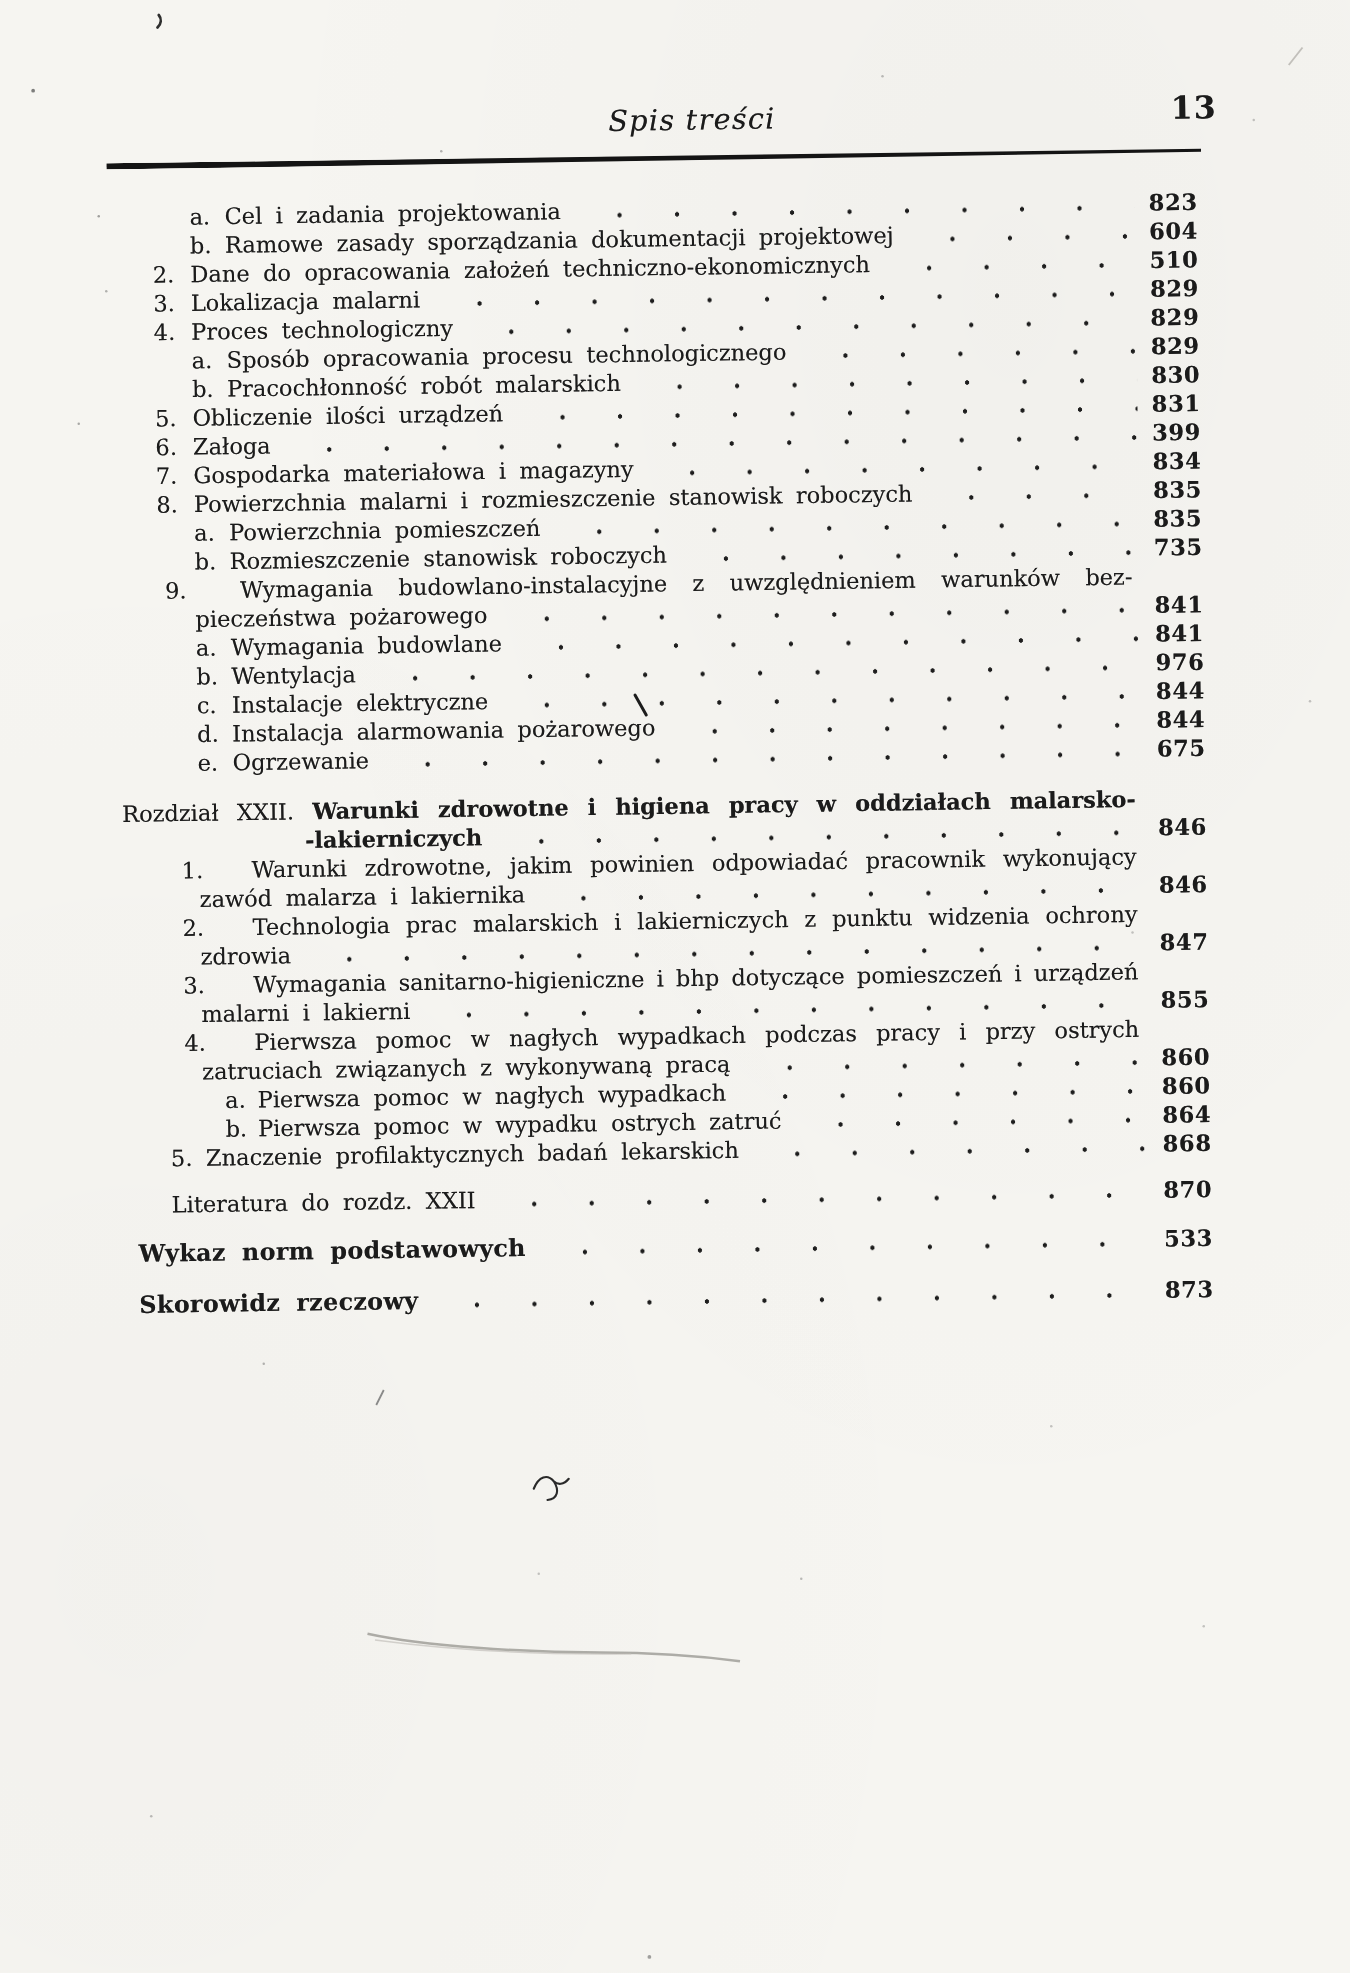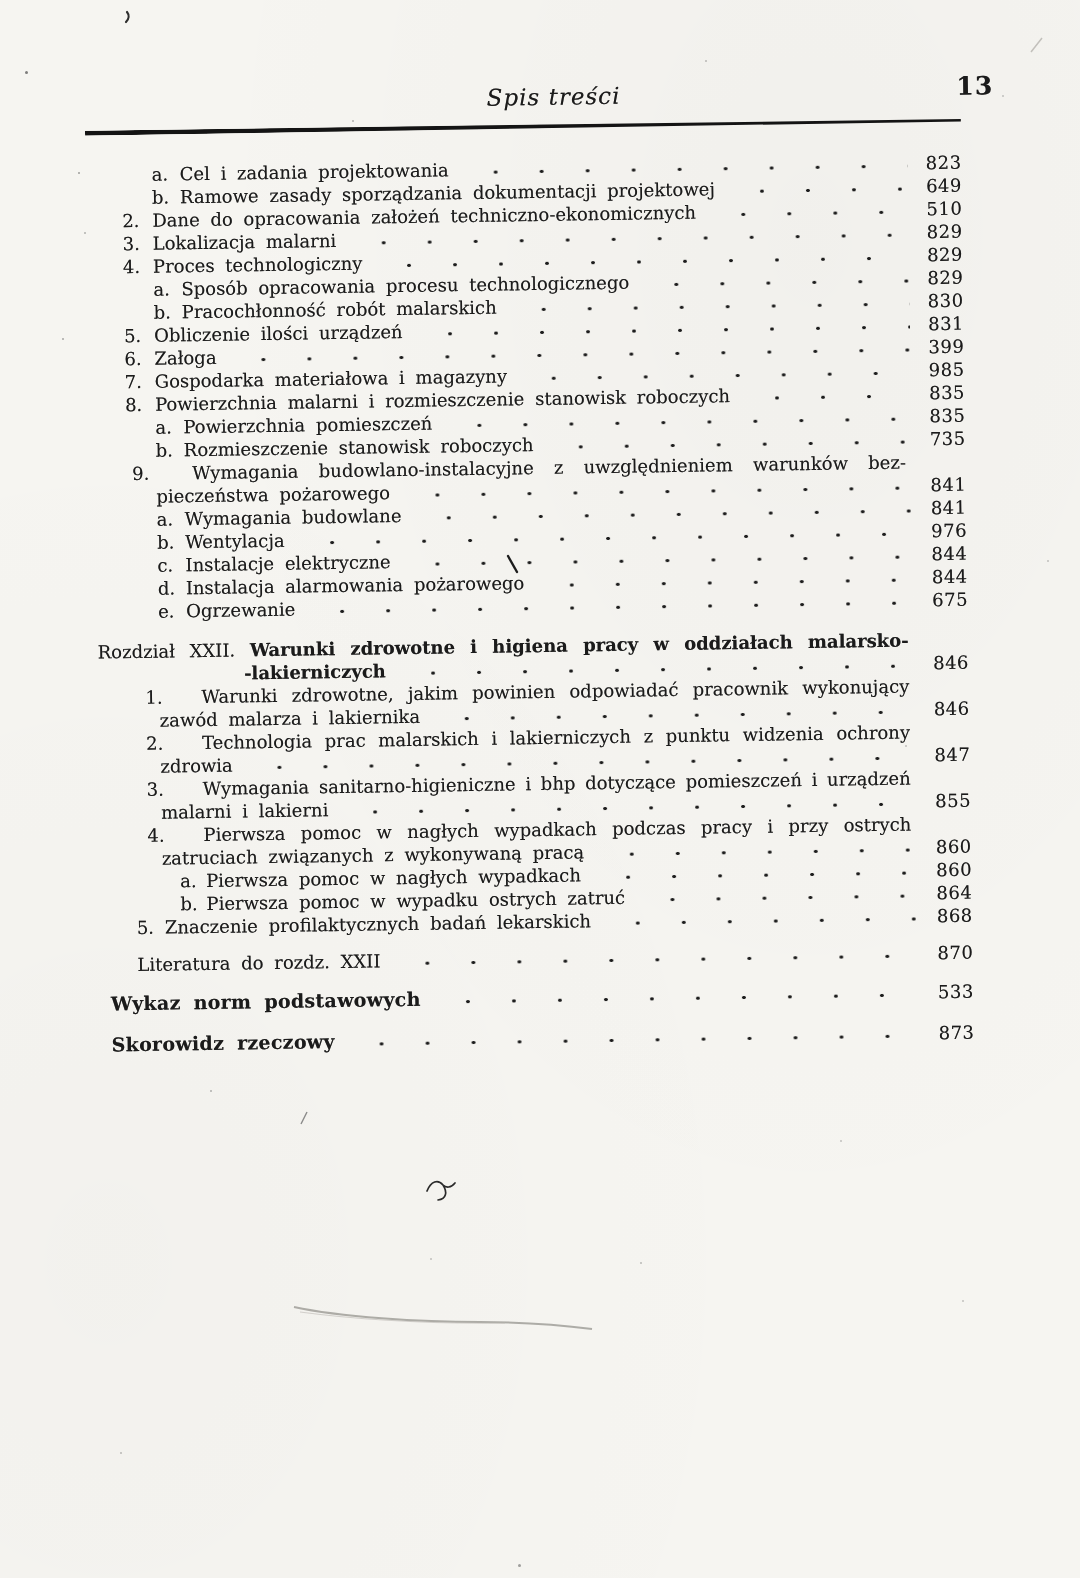--- a/index.html
+++ b/index.html
@@ -12,21 +12,21 @@
     font-family:"DejaVu Serif","Liberation Serif",serif;
     color:#1b1b1b;
   }
   .scan{position:absolute;inset:0;transform:rotate(-0.85deg);transform-origin:540px 600px;}
   .title{
     position:absolute;top:84px;left:0;width:1080px;box-sizing:border-box;padding-left:42px;
     text-align:center;font-style:italic;font-size:23px;letter-spacing:1px;
     text-shadow:0 0 .5px rgba(20,20,20,.55);
   }
   .pagenum{
-    position:absolute;top:78px;left:964px;width:46px;text-align:left;
+    position:absolute;top:78px;left:935px;width:46px;text-align:right;
     font-size:25px;font-weight:bold;letter-spacing:1px;
     text-shadow:0 0 .5px rgba(20,20,20,.6);
   }
   .rule{
     position:absolute;top:124px;left:92px;width:876px;height:5px;background:#141414;
     clip-path:polygon(0 0,100% 26%,100% 74%,0 100%);
   }
   .content{
     position:absolute;left:92px;top:157px;width:876px;
     font-size:18px;line-height:23px;
@@ -37,21 +37,21 @@
   .lvl-n1 .lbl{margin-left:36px;width:30px;}
   .lvl-a1 .lbl{margin-left:66px;width:28px;}
   .lvl-n2 .lbl{margin-left:40px;width:28px;}
   .lvl-a2 .lbl{margin-left:84px;width:26px;}
   .txt{flex:none;word-spacing:5px;}
   .leader{
     flex:1;min-width:12px;height:23px;align-self:center;margin:0 8px 0 8px;
     background-image:radial-gradient(circle,#1d1d1d 1.55px,rgba(0,0,0,0) 2.0px);
     background-size:46px 23px;background-position:16px 2.5px;background-repeat:repeat-x;
   }
-  .pg{flex:none;width:46px;text-align:right;font-weight:normal;letter-spacing:.5px;}
+  .pg{flex:none;width:46px;text-align:center;font-weight:bold;letter-spacing:.5px;}
   
   .l1{
     display:block;height:23px;line-height:23px;width:816px;box-sizing:border-box;
     text-align:justify;text-align-last:justify;white-space:normal;word-spacing:2px;
   }
   .l1 .lbl{display:inline-block;}
   .l1.lvl-n1{padding-left:66px;text-indent:-30px;}
   .l1.lvl-n1 .lbl{width:30px;}
   .l1.lvl-n2{padding-left:68px;text-indent:-28px;}
   .l1.lvl-n2 .lbl{width:28px;}
@@ -86,21 +86,21 @@
         <div class="row lvl-a1">
           <span class="lbl">a.</span>
           <span class="txt">Cel i zadania projektowania</span>
           <span class="leader"></span>
           <span class="pg">823</span>
         </div>
         <div class="row lvl-a1">
           <span class="lbl">b.</span>
           <span class="txt">Ramowe zasady sporządzania dokumentacji projektowej</span>
           <span class="leader"></span>
-          <span class="pg">649</span>
+          <span class="pg">604</span>
         </div>
         <div class="row lvl-n1">
           <span class="lbl">2.</span>
           <span class="txt">Dane do opracowania założeń techniczno-ekonomicznych</span>
           <span class="leader"></span>
           <span class="pg">510</span>
         </div>
         <div class="row lvl-n1">
           <span class="lbl">3.</span>
           <span class="txt">Lokalizacja malarni</span>
@@ -134,21 +134,21 @@
         <div class="row lvl-n1">
           <span class="lbl">6.</span>
           <span class="txt">Załoga</span>
           <span class="leader"></span>
           <span class="pg">399</span>
         </div>
         <div class="row lvl-n1">
           <span class="lbl">7.</span>
           <span class="txt">Gospodarka materiałowa i magazyny</span>
           <span class="leader"></span>
-          <span class="pg">985</span>
+          <span class="pg">834</span>
         </div>
         <div class="row lvl-n1">
           <span class="lbl">8.</span>
           <span class="txt">Powierzchnia malarni i rozmieszczenie stanowisk roboczych</span>
           <span class="leader"></span>
           <span class="pg">835</span>
         </div>
         <div class="row lvl-a1">
           <span class="lbl">a.</span>
           <span class="txt">Powierzchnia pomieszczeń</span>

